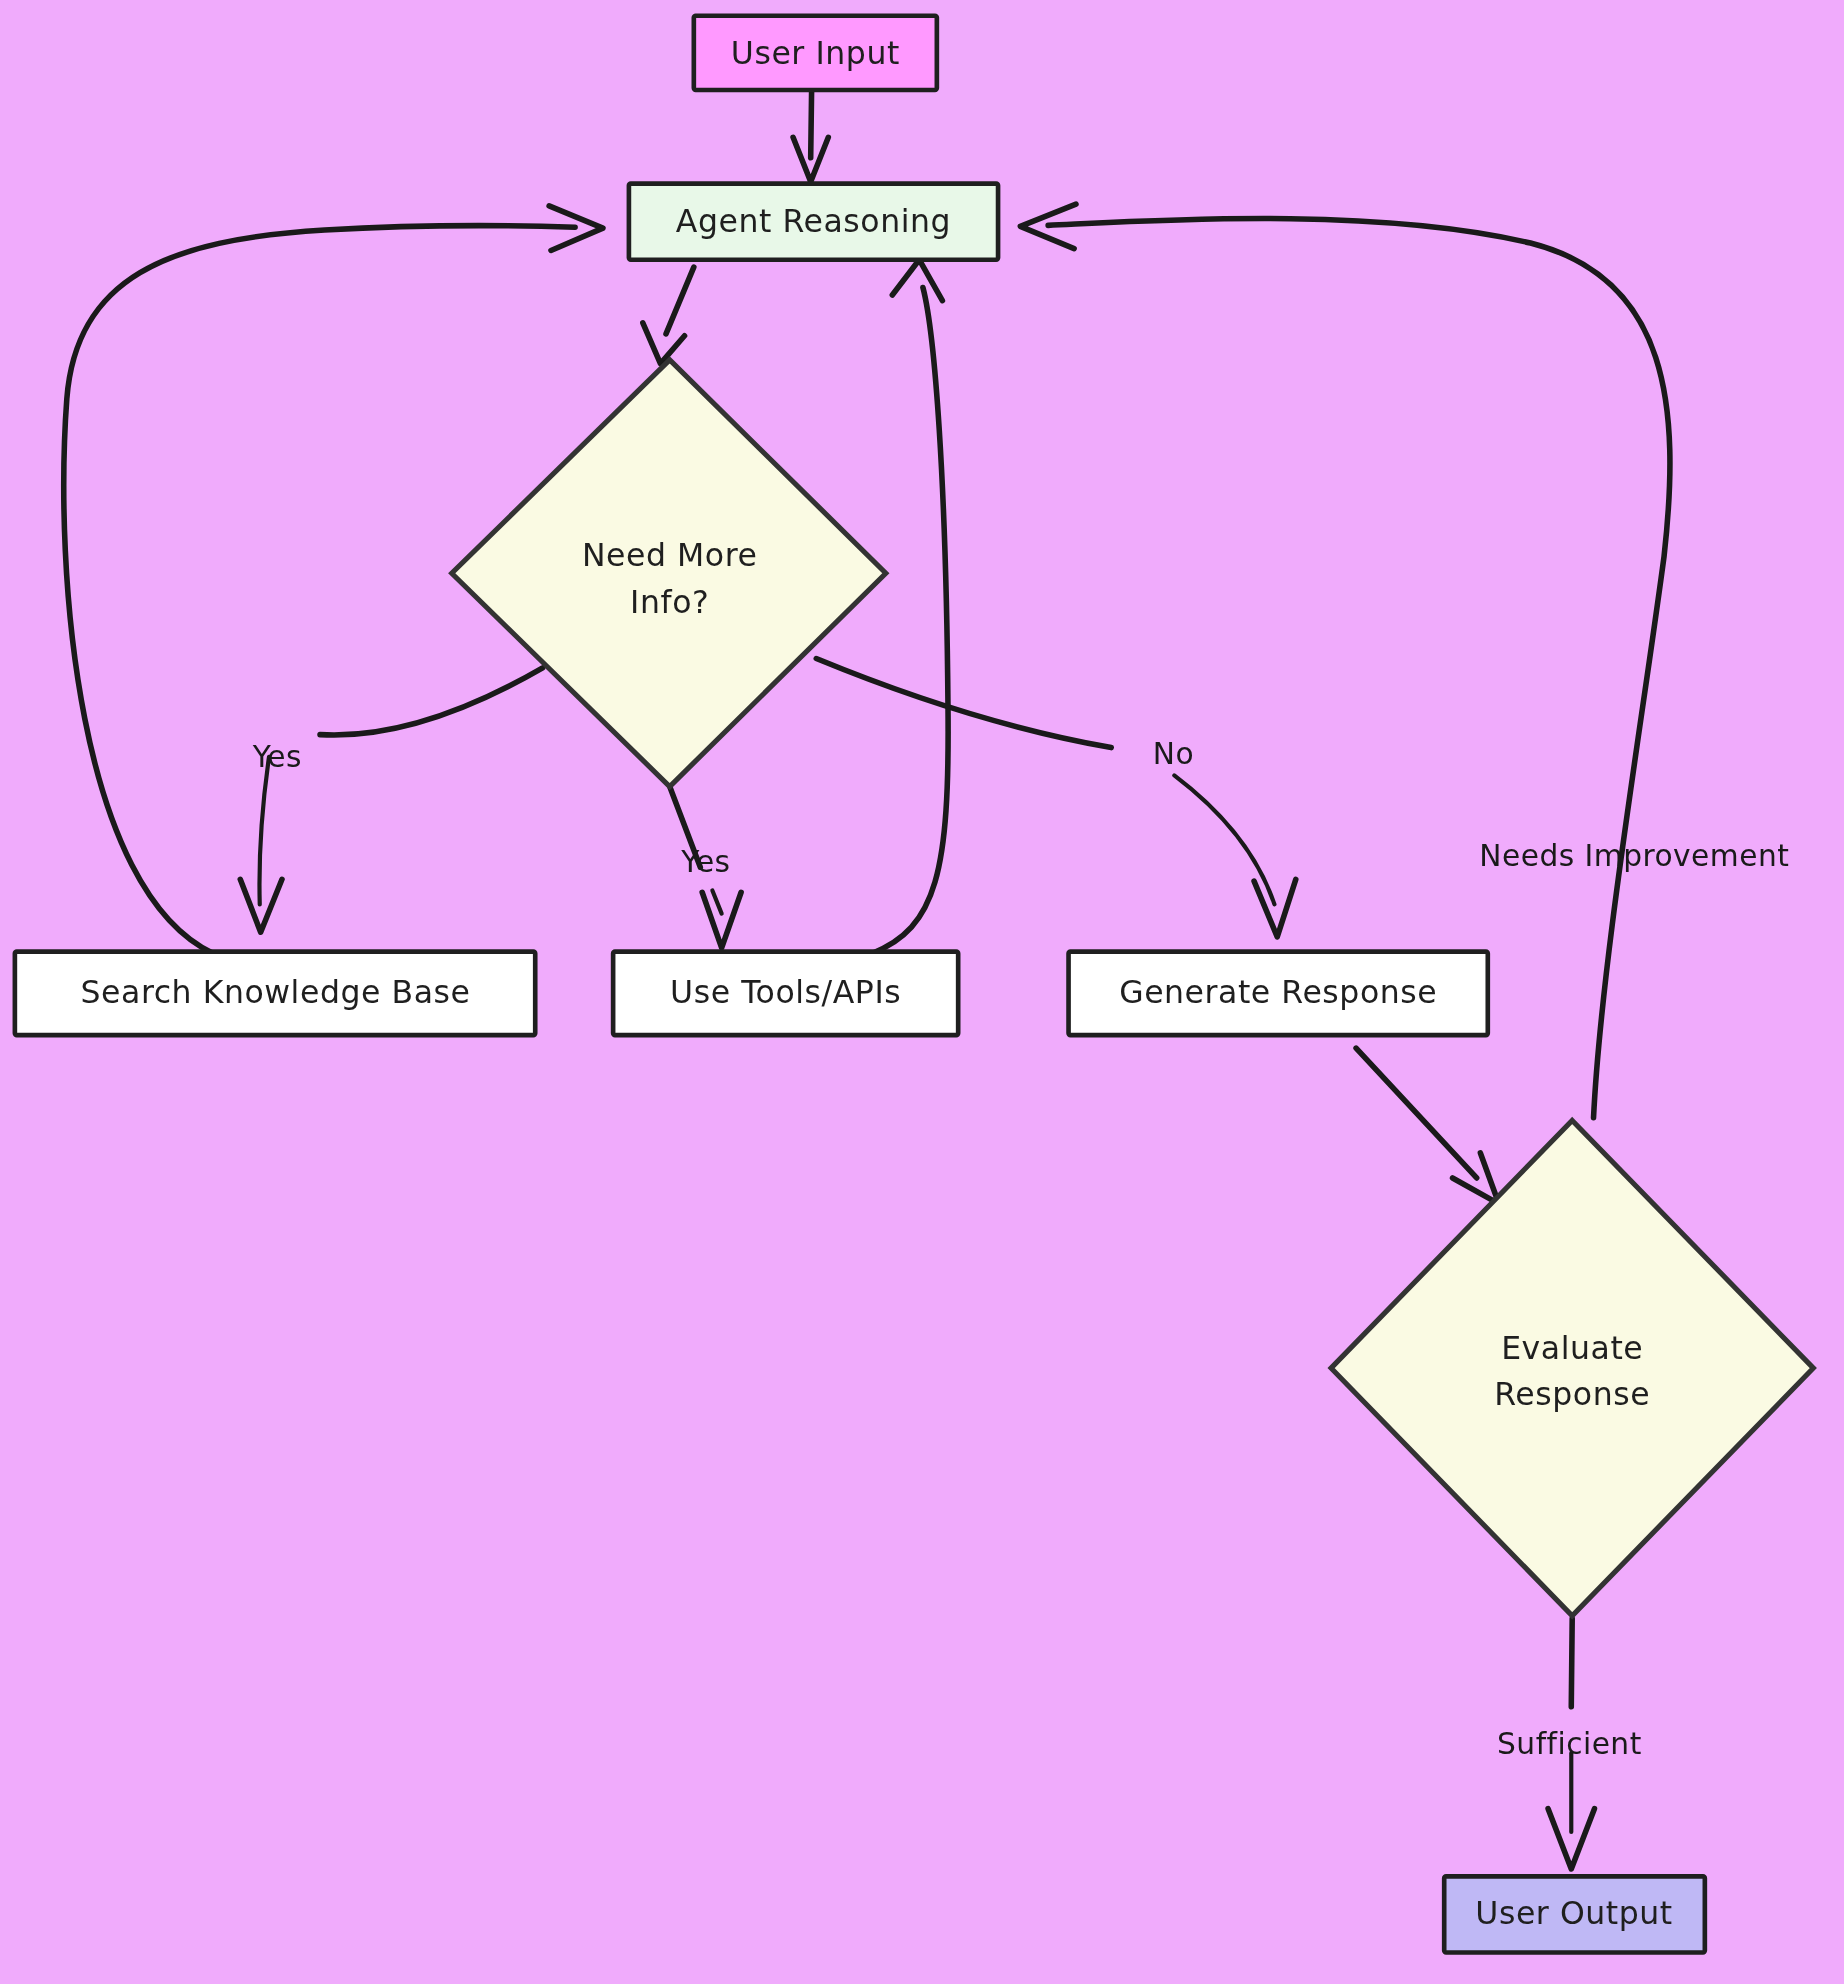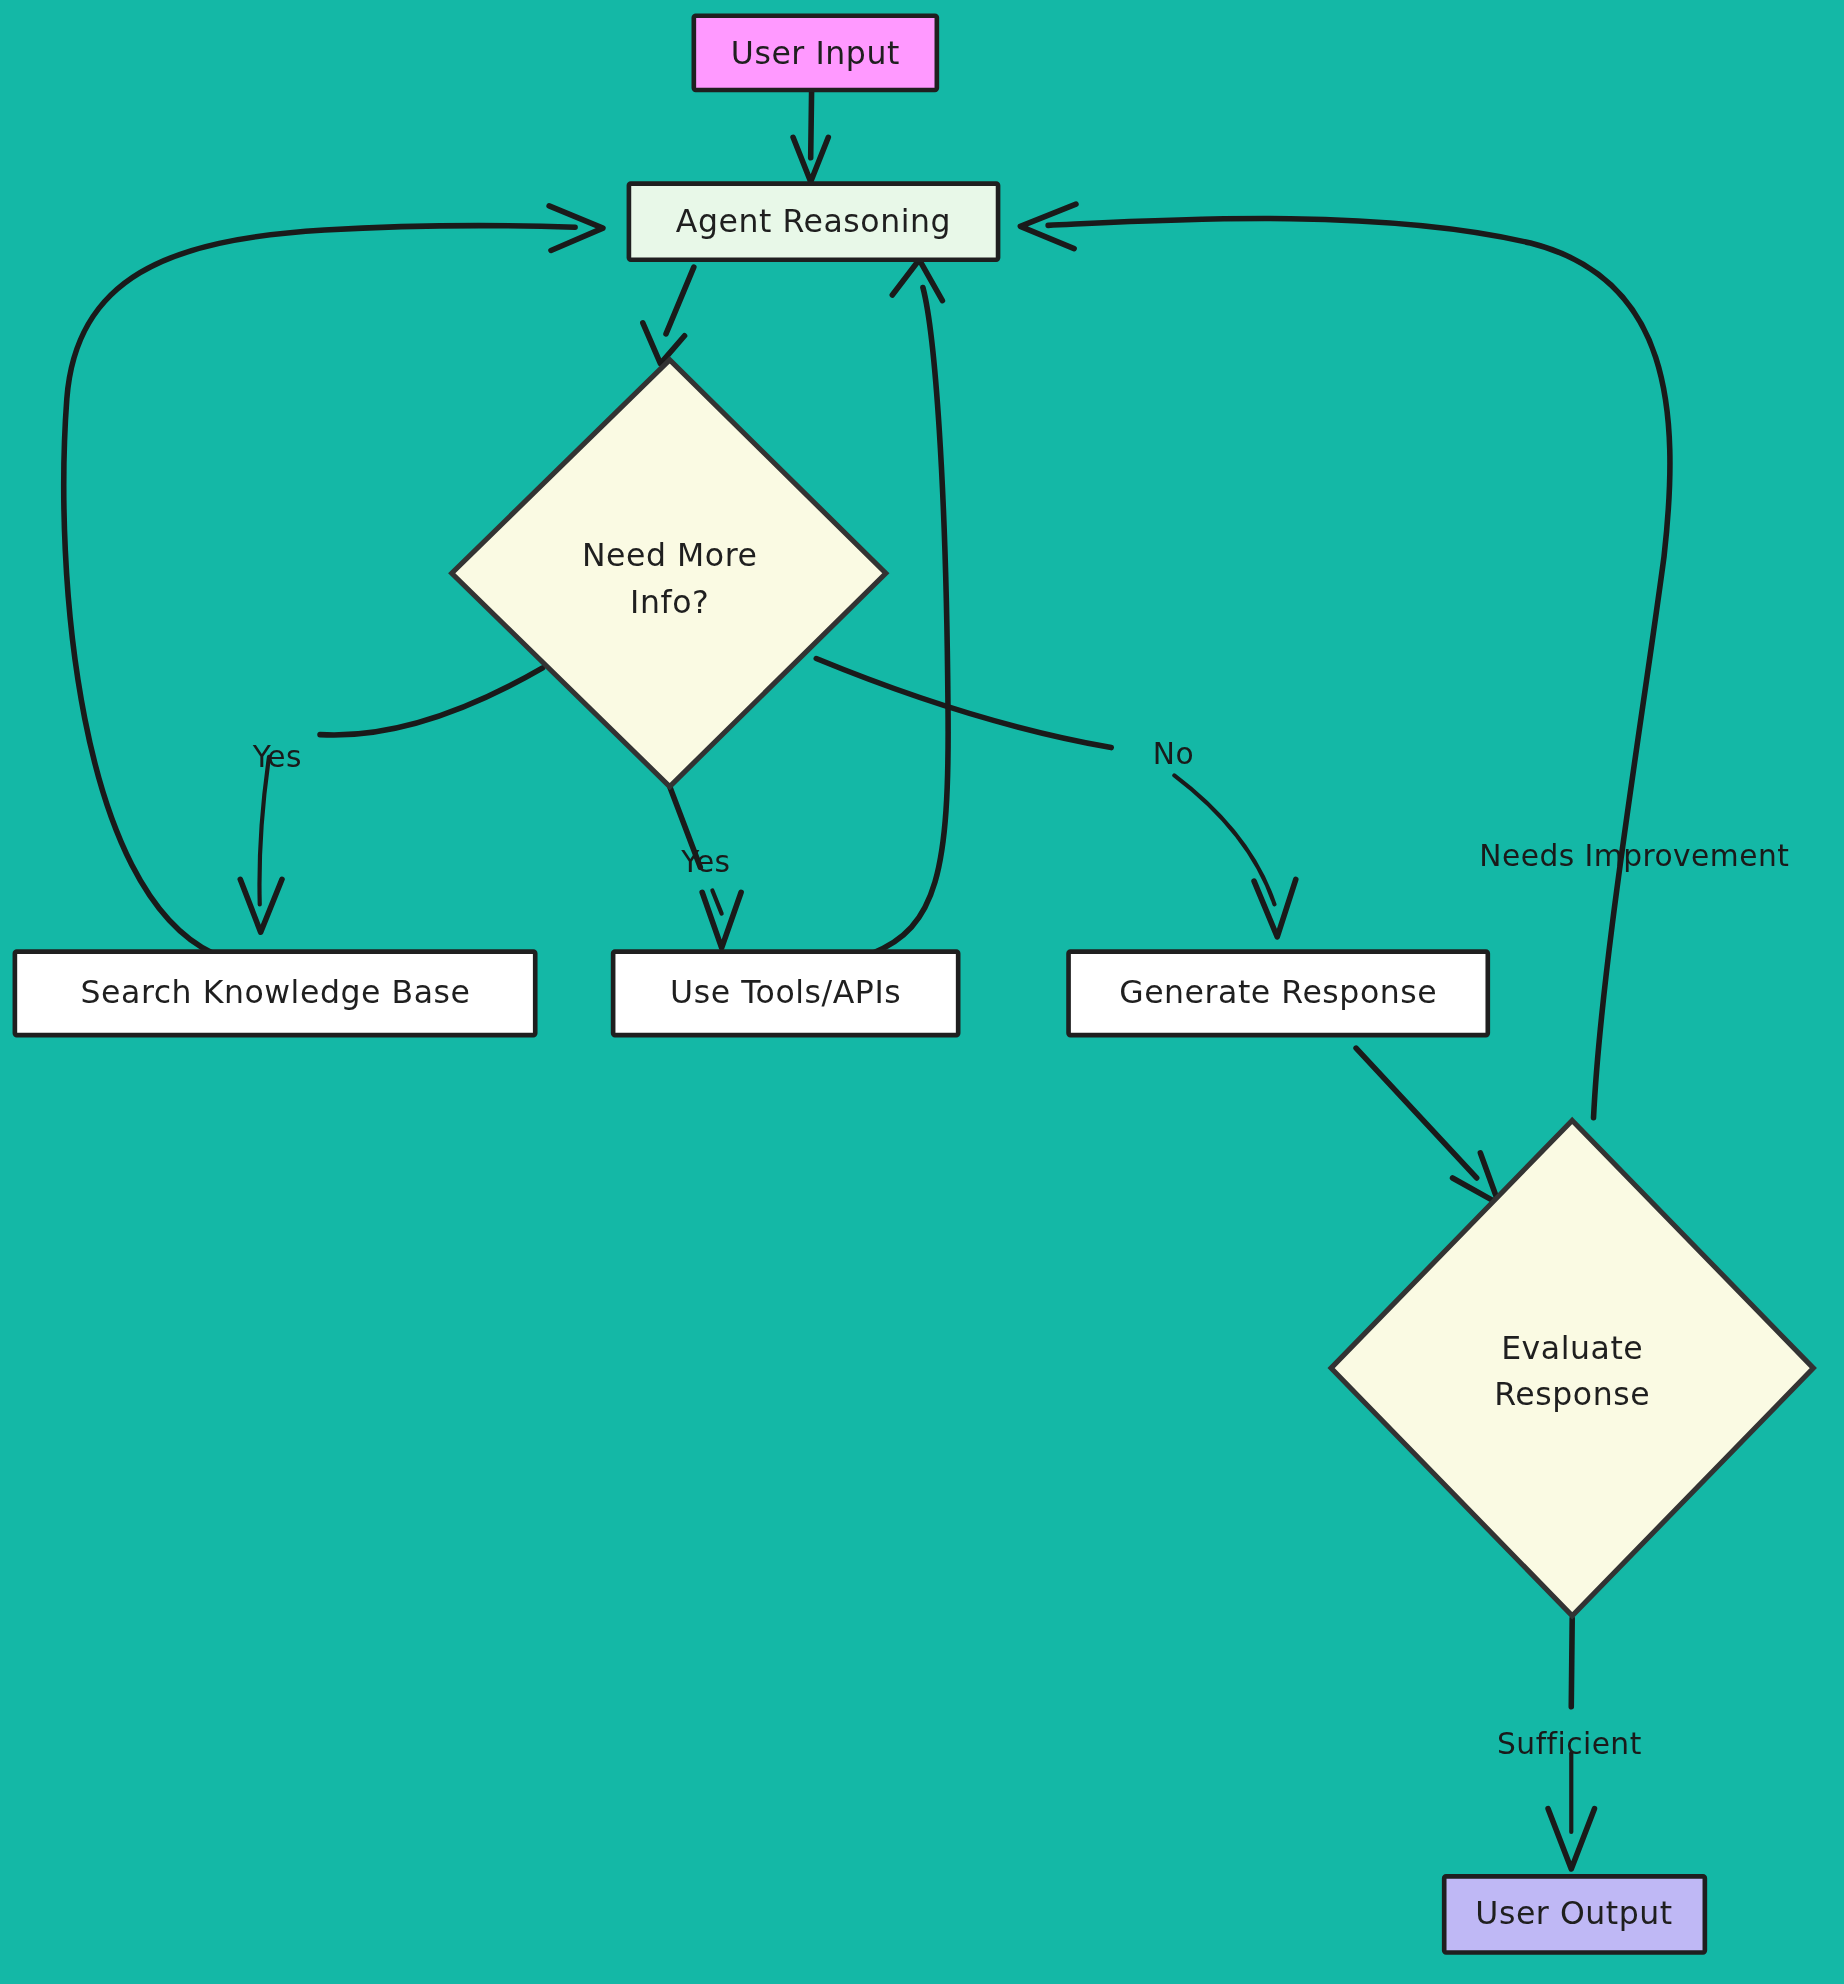--- a/index.html
+++ b/index.html
@@ -8,21 +8,21 @@
     padding: 0;
     background: #ffffff;
   }
   body {
     font-family: "DejaVu Sans", sans-serif;
   }
   #canvas {
     position: relative;
     width: 1844px;
     height: 1984px;
-    background: #14b8a6;
+    background: #f0abfc;
     overflow: hidden;
   }
   svg#flow {
     position: absolute;
     left: 0;
     top: 0;
     width: 1844px;
     height: 1984px;
   }
   .nodeLabel {

